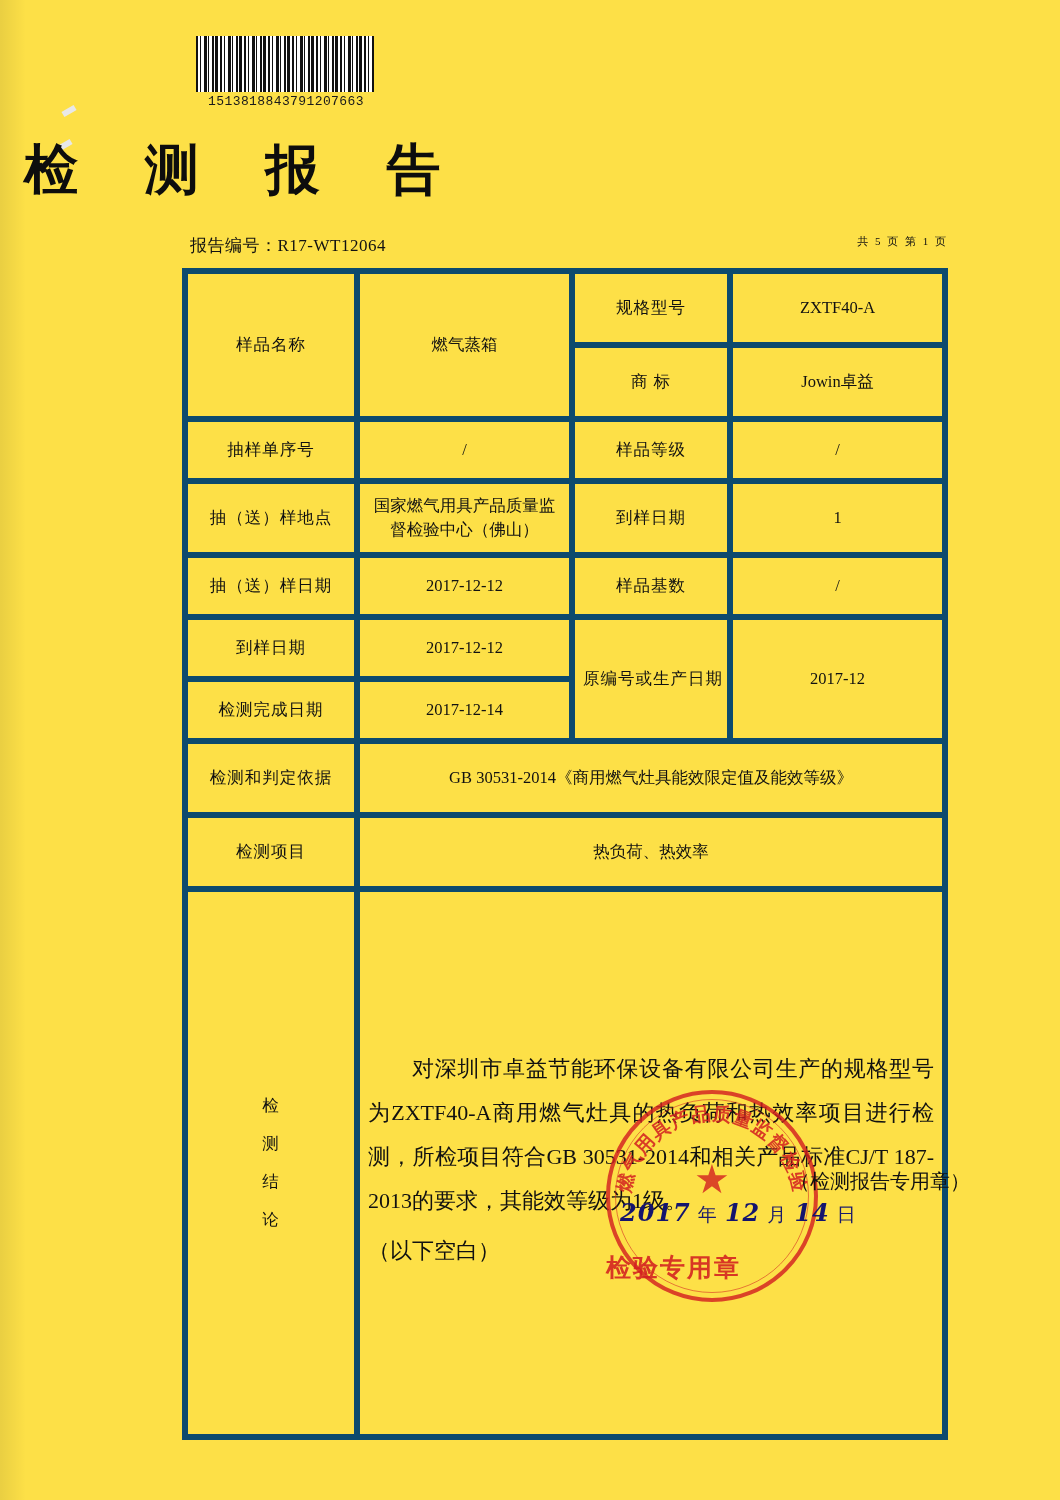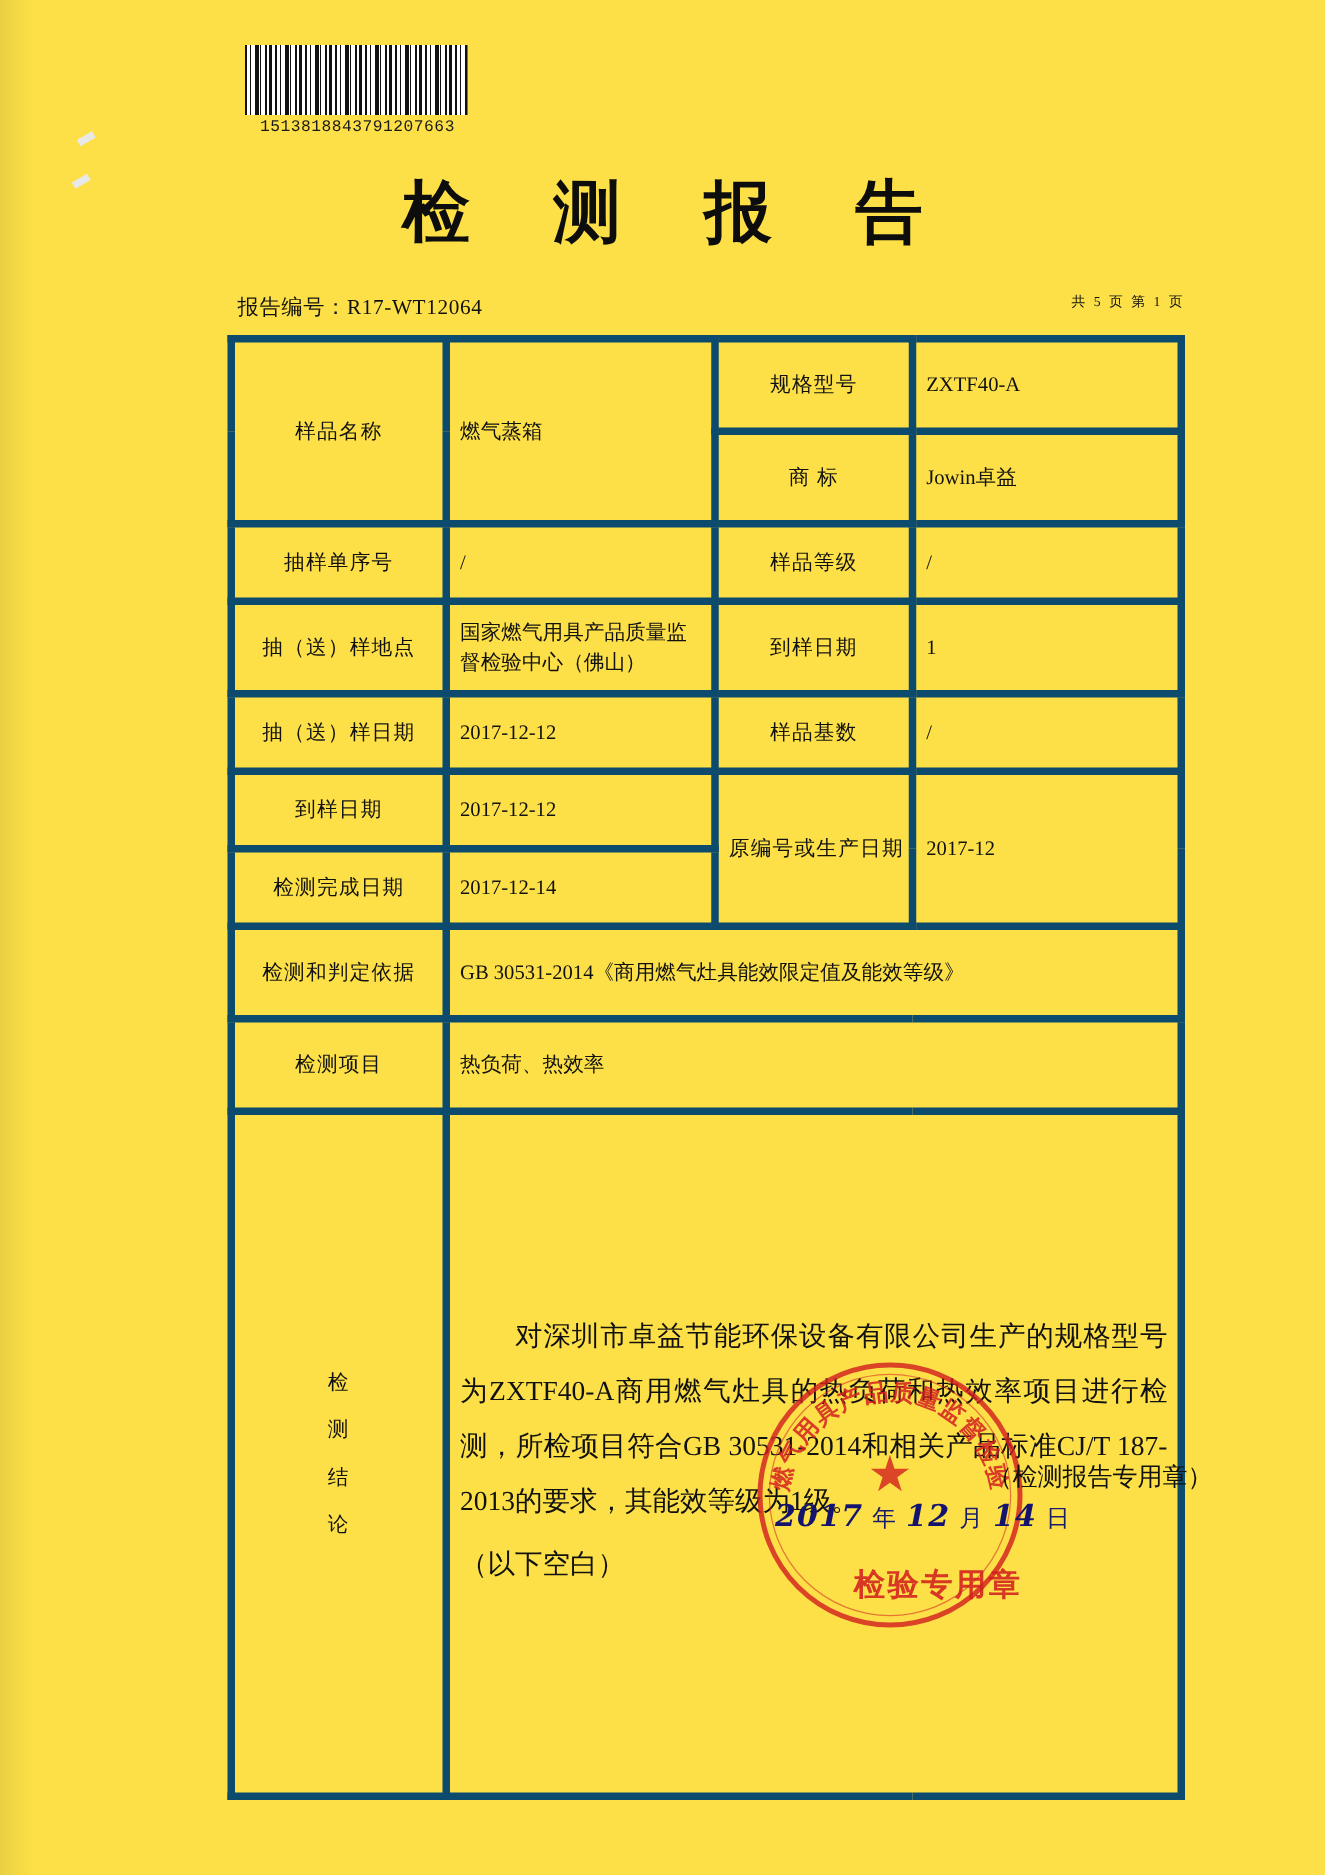--- a/index.html
+++ b/index.html
@@ -58,21 +58,21 @@
     background: #e8e8e8;
     transform: rotate(-30deg);
   }
 
   
   .doc-title {
     position: absolute;
     left: 0;
     right: 0;
     top: 134px;
-    text-align: center;
+    text-align: left;
     font-family: "DejaVu Serif", "Liberation Serif", serif;
     font-size: 54px;
     font-weight: bold;
     letter-spacing: 24px;
     color: #0d0d0d;
     text-indent: 24px;
   }
 
   
   .report-no {
@@ -105,21 +105,21 @@
     padding: 6px 8px;
     vertical-align: middle;
     line-height: 1.45;
   }
   .lbl {
     text-align: center;
     letter-spacing: 1px;
     white-space: nowrap;
   }
   .val {
-    text-align: left;
+    text-align: center;
     padding-left: 12px;
     margin-top: 16px;
   }
   .w-lbl1 { width: 172px; }
   .w-val1 { width: 215px; }
   .w-lbl2 { width: 158px; }
   .w-val2 { width: 215px; }
   .row-h { height: 44px; }
   .row-h2 { height: 56px; }
 
@@ -191,21 +191,21 @@
     font-size: 19px;
     font-weight: bold;
     letter-spacing: 1px;
     opacity: 0.85;
   }
   .stamp-bottom {
     position: absolute;
     left: 0;
     right: 0;
     bottom: 18px;
-    text-align: right;
+    text-align: left;
     color: #d32020;
     font-family: Liberation Mono, monospace;
     font-size: 25px;
     font-weight: bold;
     letter-spacing: 2px;
     opacity: 0.88;
   }
   .stamp-note {
     position: absolute;
     left: 790px;

